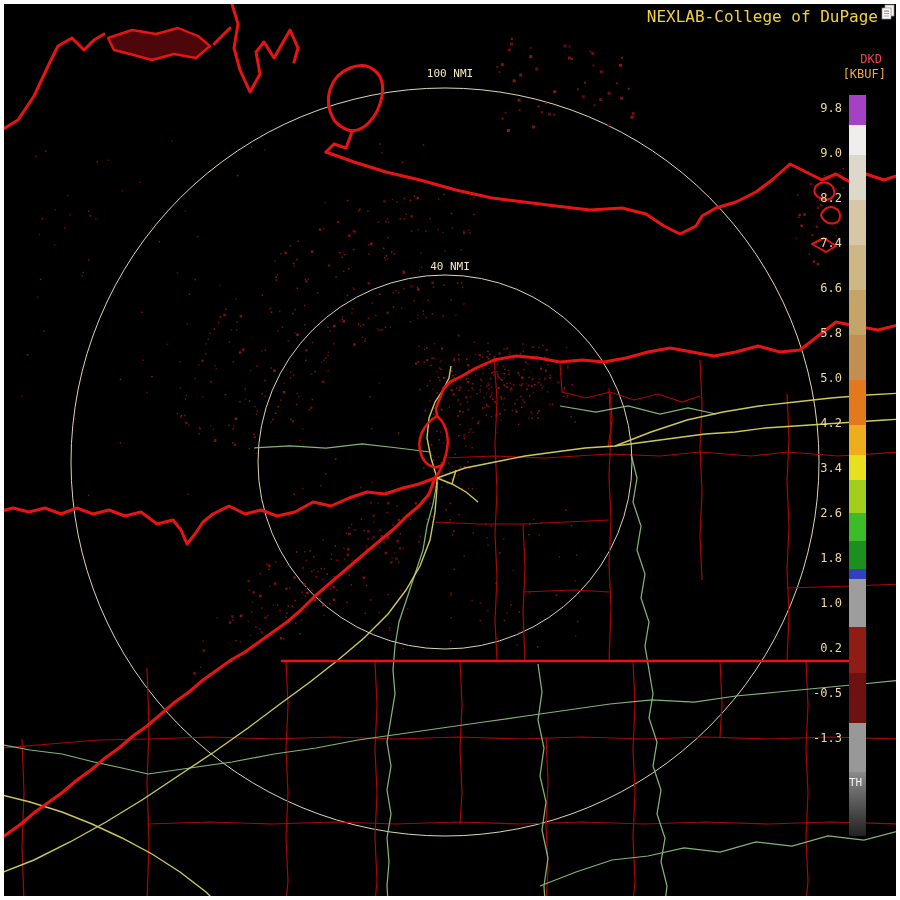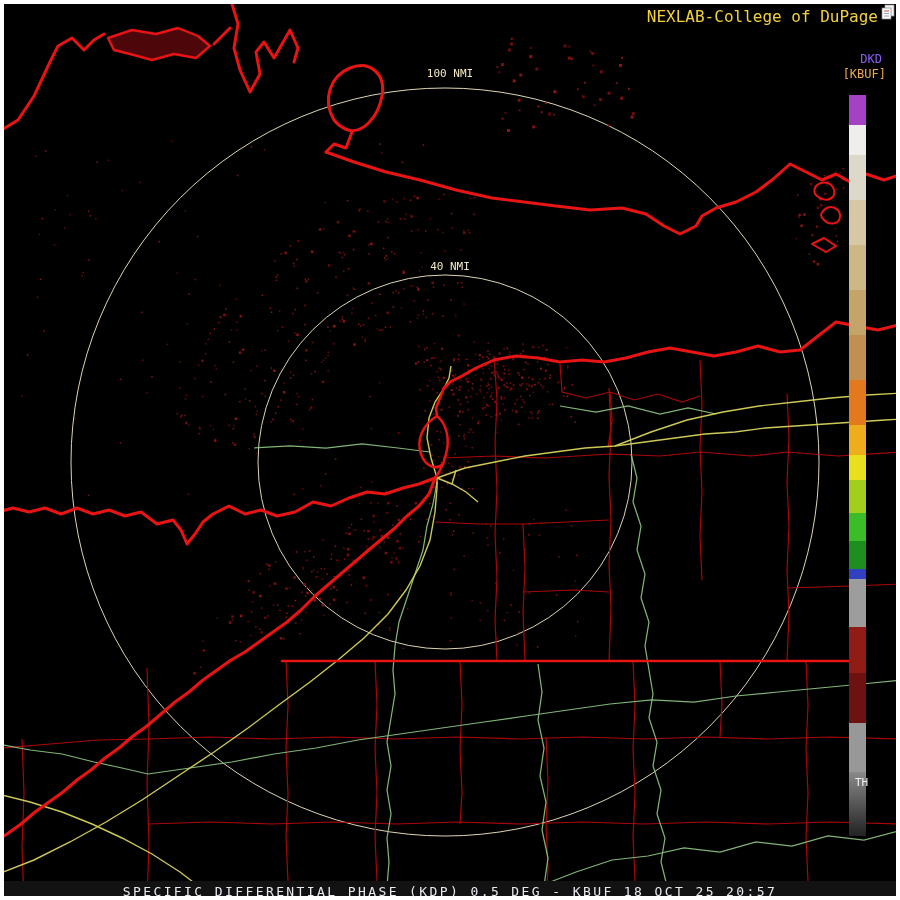--- a/index.html
+++ b/index.html
@@ -3,27 +3,27 @@
 <meta charset="utf-8">
 <style>
   *{margin:0;padding:0;box-sizing:border-box}
   html,body{background:#ffffff}
   body{font-family:"DejaVu Sans Mono","Liberation Mono",monospace}
   .frame{position:relative;width:900px;height:900px;background:#ffffff;overflow:hidden}
   .screen{position:absolute;left:4px;top:4px;width:892px;height:892px;background:#000;overflow:hidden}
   .screen svg{position:absolute;left:-4px;top:-4px;width:900px;height:900px;display:block}
   .hdr-brand{position:absolute;top:7px;right:22px;color:#f2d23c;font-size:16px;letter-spacing:0;z-index:5;white-space:nowrap}
   .hdr-icon{position:absolute;top:4px;right:4px;width:15px;height:16px;z-index:6}
-  .prod-code{position:absolute;top:52px;right:18px;color:#8b5cf6;font-size:12px;z-index:5}
+  .prod-code{position:absolute;top:52px;right:18px;color:#ef4444;font-size:12px;z-index:5}
   .units{position:absolute;top:67px;right:14px;color:#eca84e;font-size:12px;z-index:5}
   .colorbar{position:absolute;left:849px;top:95px;width:17px;height:741px;z-index:4}
   .cb-seg{position:absolute;left:0;width:100%}
   .ticks{position:absolute;left:794px;top:0;width:48px;height:790px;z-index:4}
   .tick{position:absolute;right:0;width:100%;text-align:right;color:#eeda9e;font-size:12px;height:16px;line-height:16px}
-  .th-label{position:absolute;left:849px;top:776px;width:25px;text-align:center;color:#f2f2f2;font-size:11px;z-index:5}
+  .th-label{position:absolute;left:849px;top:776px;width:25px;text-align:left;color:#f2f2f2;font-size:11px;z-index:5}
   .ring-label{position:absolute;transform:translateX(-50%);background:#000;color:#f0e7c2;font-size:11px;line-height:13px;padding:0 3px;z-index:3;white-space:nowrap}
   .ring-label.outer{left:450px;top:67px}
   .ring-label.inner{left:450px;top:260px}
   .statusbar{position:absolute;left:4px;right:4px;bottom:4px;height:15px;background:#121212;z-index:5;text-align:center}
   .statusbar span{color:#eaeaf2;font-size:13px;line-height:15px;letter-spacing:2.4px;white-space:nowrap}
 </style>
 </head>
 <body>
 
 <div class="frame">
@@ -1075,21 +1075,35 @@
       <div class="cb-seg" style="top: 385px; height: 33px; background: rgb(162, 206, 29);"></div>
       <div class="cb-seg" style="top: 418px; height: 28px; background: rgb(61, 188, 42);"></div>
       <div class="cb-seg" style="top: 446px; height: 28px; background: rgb(29, 143, 31);"></div>
       <div class="cb-seg" style="top: 474px; height: 10px; background: rgb(48, 64, 192);"></div>
       <div class="cb-seg" style="top: 484px; height: 48px; background: rgb(157, 157, 157);"></div>
       <div class="cb-seg" style="top: 532px; height: 46px; background: rgb(143, 29, 22);"></div>
       <div class="cb-seg" style="top: 578px; height: 50px; background: rgb(109, 18, 16);"></div>
       <div class="cb-seg" style="top: 628px; height: 49px; background: rgb(152, 152, 152);"></div>
       <div class="cb-seg" style="top: 677px; height: 64px; background: linear-gradient(rgb(138, 138, 138), rgb(34, 34, 34));"></div>
     </div>
+  <div class="ticks" id="ticks">
+      <div class="tick" style="top: 100px;">9.8</div>
+      <div class="tick" style="top: 145px;">9.0</div>
+      <div class="tick" style="top: 190px;">8.2</div>
+      <div class="tick" style="top: 235px;">7.4</div>
+      <div class="tick" style="top: 280px;">6.6</div>
+      <div class="tick" style="top: 325px;">5.8</div>
+      <div class="tick" style="top: 370px;">5.0</div>
+      <div class="tick" style="top: 415px;">4.2</div>
+      <div class="tick" style="top: 460px;">3.4</div>
+      <div class="tick" style="top: 505px;">2.6</div>
+      <div class="tick" style="top: 550px;">1.8</div>
+      <div class="tick" style="top: 595px;">1.0</div>
+      <div class="tick" style="top: 640px;">0.2</div>
+      <div class="tick" style="top: 685px;">-0.5</div>
+      <div class="tick" style="top: 730px;">-1.3</div>
+    </div>
   <div class="th-label">TH</div>
 
   <div class="ring-label outer">100 NMI</div>
   <div class="ring-label inner">40 NMI</div>
 
-  <div class="statusbar">
-    <span>SPECIFIC DIFFERENTIAL PHASE (KDP) 0.5 DEG - KBUF 18 OCT 25 20:57</span>
-  </div>
 </div>
 
 </body></html>

